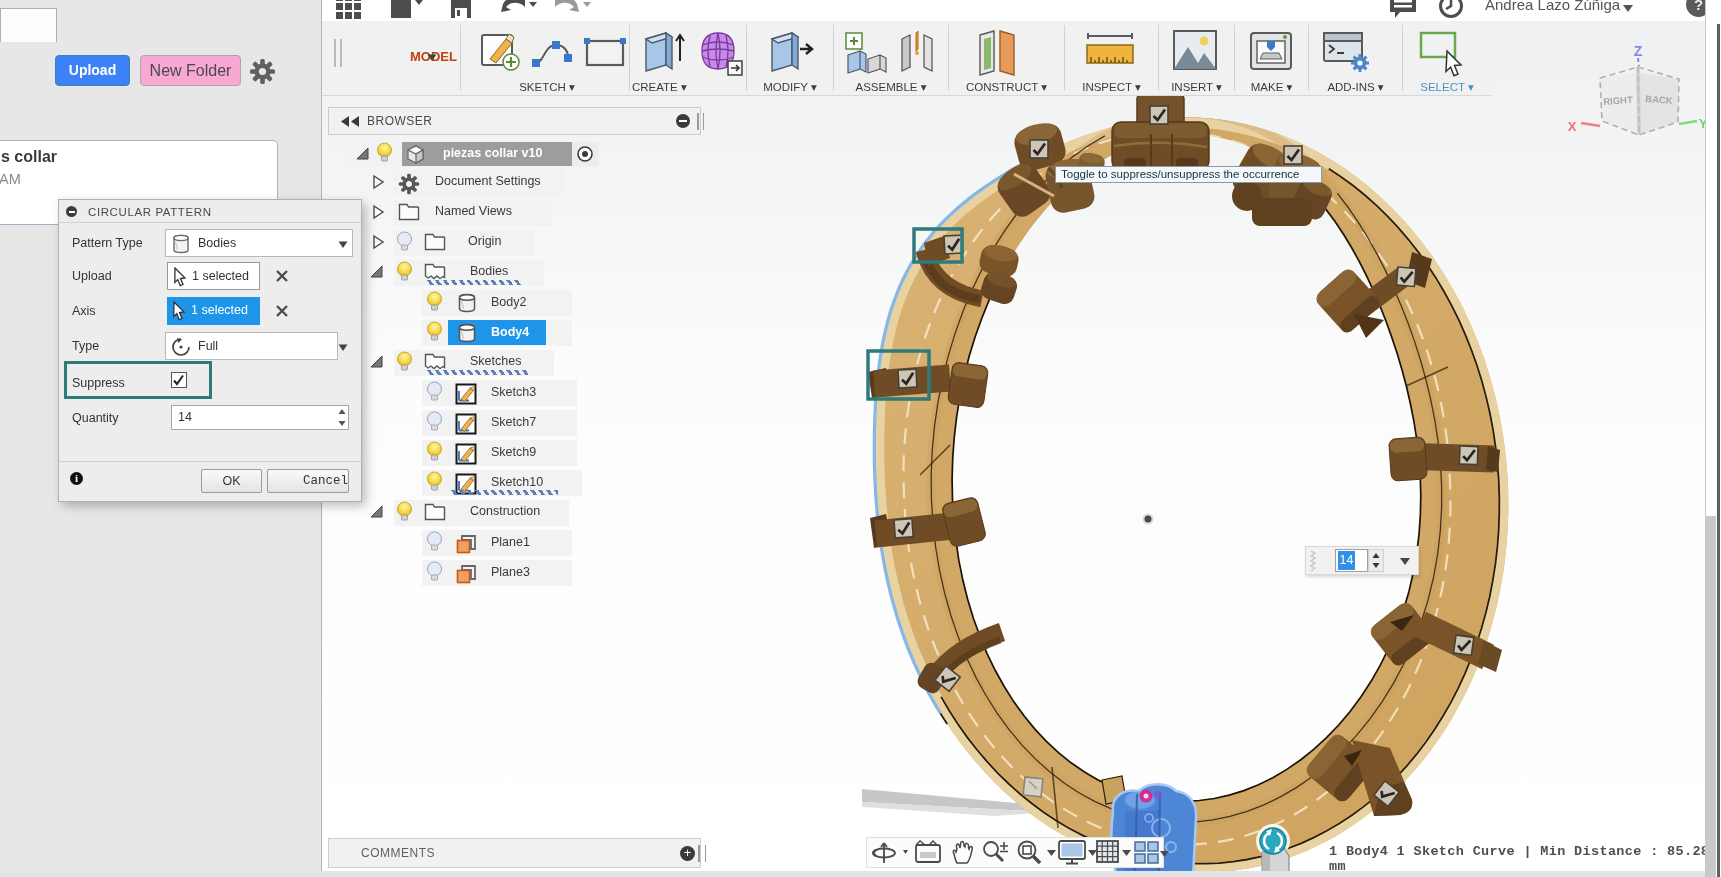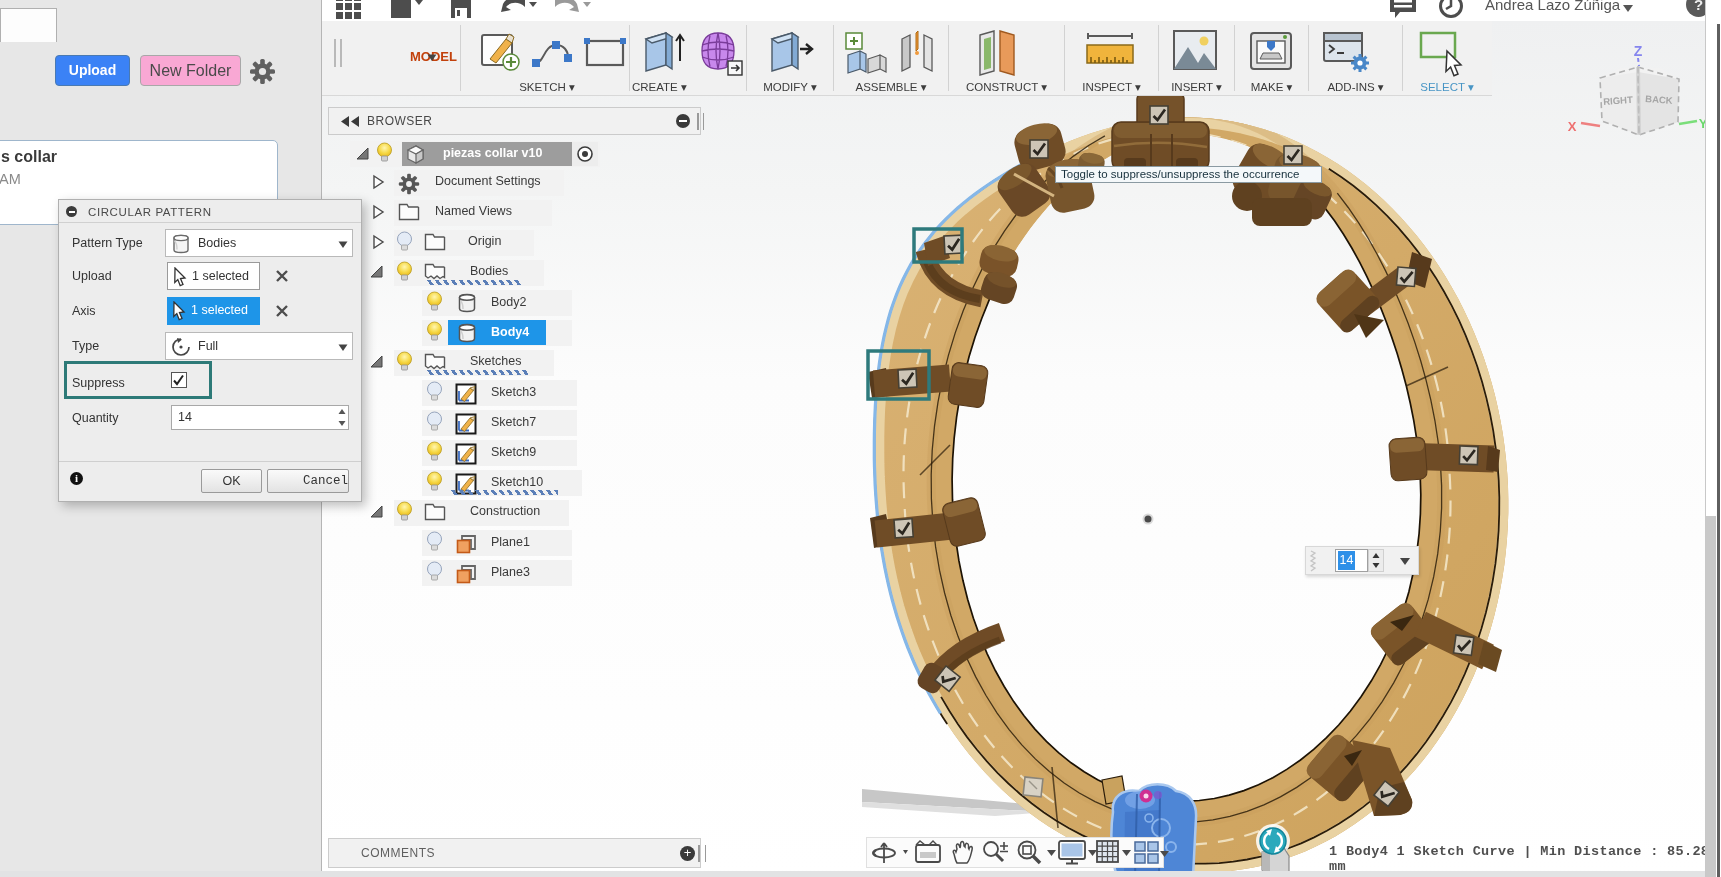--- a/index.html
+++ b/index.html
@@ -815,21 +815,21 @@
       <svg class="abs" style="left:4px;top:4px;" width="18" height="20" viewBox="0 0 18 20">
           <path d="M3 1 L13 11 L8.5 11.5 L11 17.5 L8.2 18.7 L5.8 12.6 L2.8 15.5 Z" fill="#fff" stroke="#333" stroke-width="1.3"></path>
         </svg>
       <div class="abs" style="left:24px;top:6px;font-size:12.5px;color:#fff;">1 selected</div>
     </div>
     <svg class="abs" style="left:216px;top:104px;" width="14" height="14" viewBox="0 0 14 14">
         <path d="M2 2 L12 12 M12 2 L2 12" stroke="#4d4d4d" stroke-width="2.4"></path>
       </svg>
 
     <div class="abs tlabel" style="left:13px;top:139px;">Type</div>
-    <div class="abs" style="left:106px;top:132px;width:188px;height:28px;background:#fff;border:1px solid #b9b9b9;">
+    <div class="abs" style="left:106px;top:132px;width:173px;height:28px;background:#fff;border:1px solid #b9b9b9;">
       <svg class="abs" style="left:5px;top:4px;" width="20" height="20" viewBox="0 0 20 20">
           <path d="M10 2 A8 8 0 1 0 18 10" fill="none" stroke="#444" stroke-width="1.7"></path>
           <path d="M6 1 L11 2.5 L7 6 Z" fill="#444"></path>
           <circle cx="10" cy="10" r="1.6" fill="#444"></circle>
         </svg>
       <div class="abs" style="left:32px;top:6px;font-size:12.5px;color:#333;">Full</div>
       <svg class="abs" style="left:172px;top:11px;" width="10" height="8" viewBox="0 0 10 8">
           <path d="M0.5 0.5 L9.5 0.5 L5 7 Z" fill="#444"></path>
         </svg>
     </div>

